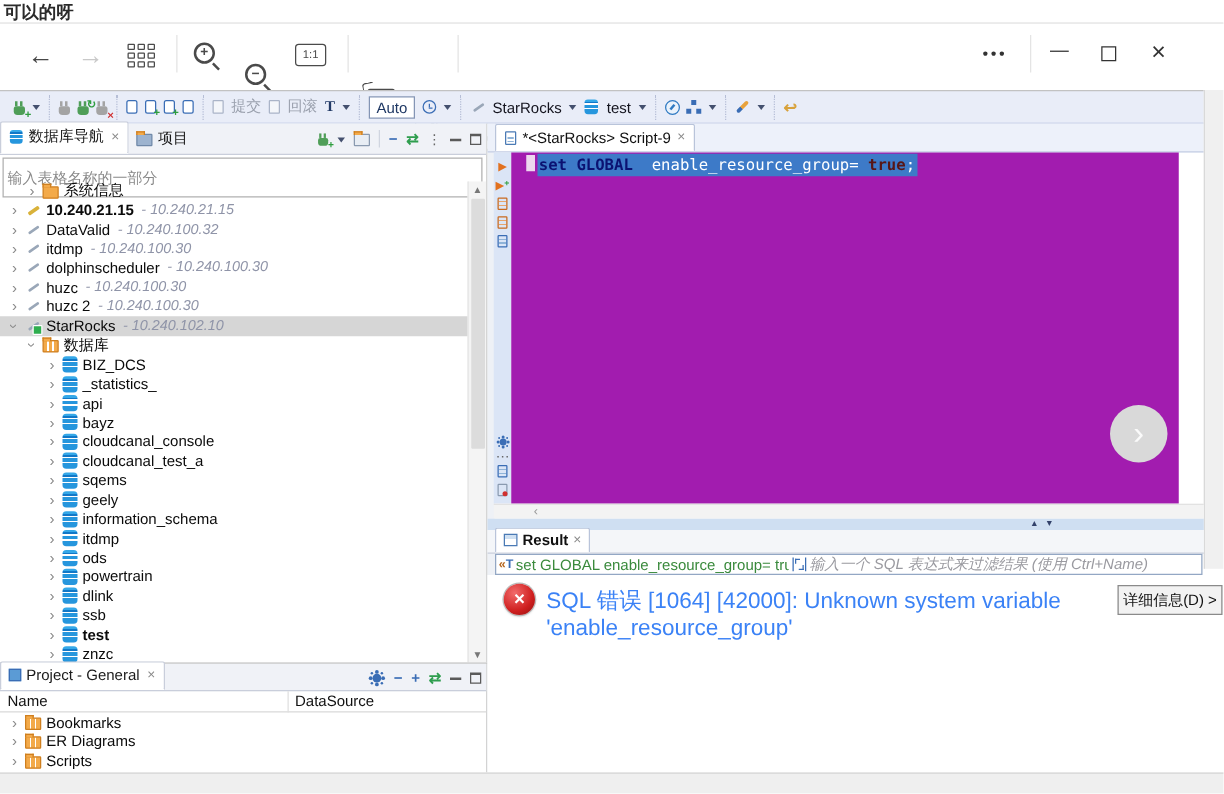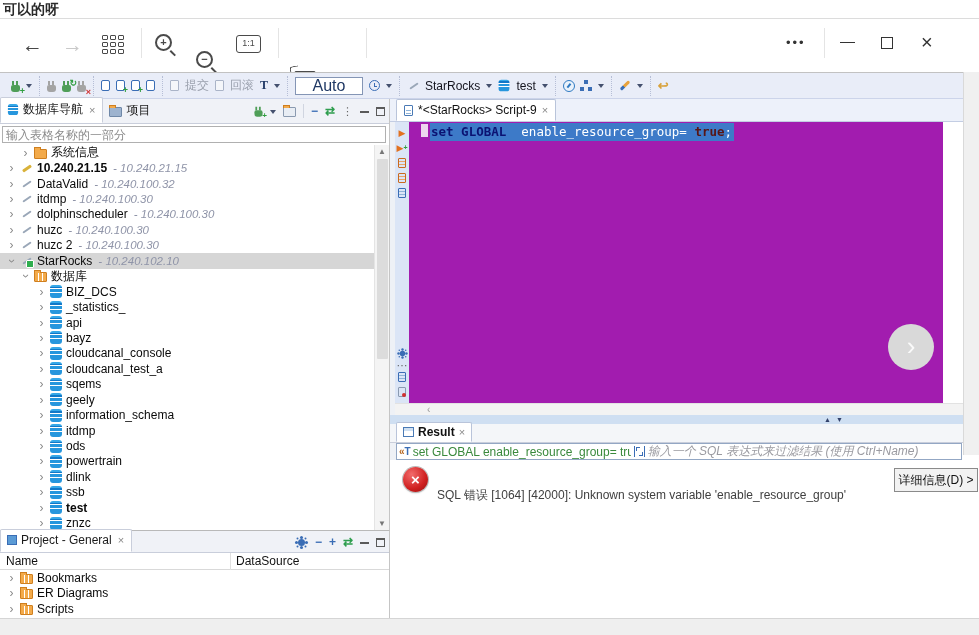--- a/index.html
+++ b/index.html
@@ -42,21 +42,21 @@
   .plug-gray{background:#a4a4a4;color:#a4a4a4;}
   .badge{position:absolute;font-weight:bold;}
   .b-plus{right:-5px;bottom:-4px;font-size:9px;color:#2f9e3f;}
   .b-x{right:-5px;bottom:-5px;font-size:9px;color:#d03030;}
   .b-re{right:-6px;top:-7px;font-size:9px;color:#2f9e3f;}
   .ic-sqldoc{width:9px;height:11px;border:1.5px solid #3a6db5;border-radius:2px;position:relative;background:#fff;}
   .ic-sqldoc.alt::after{content:"+";position:absolute;right:-4px;bottom:-5px;font-size:9px;font-weight:bold;color:#2f9e3f;}
   .ic-page-gray{width:9px;height:11px;border:1px solid #aab4c8;background:#f4f6fa;border-radius:1px;}
   .t-label{font-size:12px;color:#9aa0ad;}
   .t-ic{font:700 12px "Liberation Serif",serif;color:#223a66;}
-  .auto-combo{width:68px;height:18px;background:#fff;border:1px solid #8495b5;font-size:16px;color:#1f3864;text-align:center;line-height:16px;}
+  .auto-combo{width:37px;height:18px;background:#fff;border:1px solid #8495b5;font-size:12px;color:#1f3864;text-align:center;line-height:16px;}
   .ic-clock{width:11px;height:11px;border:1.5px solid #3a6db5;border-radius:50%;position:relative;}
   .ic-clock::before{content:"";position:absolute;left:3.5px;top:1.5px;width:1.5px;height:3.5px;background:#3a6db5;}
   .ic-clock::after{content:"";position:absolute;left:3.5px;top:4.5px;width:3px;height:1.5px;background:#3a6db5;}
   .conn-label{font-size:12px;color:#14141e;}
   .ic-gauge{width:12px;height:12px;border:1.5px solid #2f7ac2;border-radius:50%;background:#eaf2fb;position:relative;}
   .ic-gauge::after{content:"";position:absolute;left:4px;top:2px;width:1.5px;height:5px;background:#2f7ac2;transform:rotate(40deg);}
   .ic-topo{width:11px;height:11px;position:relative;}
   .ic-topo::before{content:"";position:absolute;left:3.5px;top:0;width:4px;height:4px;background:#3a6db5;box-shadow:-4px 7px 0 #3a6db5,4px 7px 0 #3a6db5;}
   .ic-pen{width:12px;height:3px;border-radius:2px;background:linear-gradient(90deg,#3a6db5 0 40%,#e8a23c 40%);transform:rotate(-45deg);}
   .yarrow{font-size:13px;font-weight:bold;color:#d8a23c;}
@@ -70,21 +70,21 @@
   .ptools .sep{width:1px;height:14px;background:#d0d5e0;}
   .g-link{color:#2f9e4f;font-size:12px;font-weight:bold;}
   .dots{color:#666;font-size:11px;letter-spacing:0;}
   .mini-bar{width:9px;height:3px;border-bottom:2px solid #5a5a5a;}
   .mini-box{width:9px;height:9px;border:1.4px solid #5a5a5a;border-top-width:2.5px;}
   .ic-gear{width:7px;height:7px;border-radius:50%;background:#3a6db5;box-shadow:0 -5px 0 -2px #3a6db5,0 5px 0 -2px #3a6db5,-5px 0 0 -2px #3a6db5,5px 0 0 -2px #3a6db5,-4px -4px 0 -2.5px #3a6db5,4px 4px 0 -2.5px #3a6db5,4px -4px 0 -2.5px #3a6db5,-4px 4px 0 -2.5px #3a6db5;margin:3px;}
   .blueop{font-weight:bold;font-size:12px;}
 
   
   .nav-panel{left:0;top:99px;width:390px;height:431px;border-right:1px solid #c5c5c5;background:#fff;}
-  .filter-input{display:block;width:384px;height:17px;margin:2px 2px 0 2px;border:1px solid #b0b0b0;font:12px "Liberation Sans",sans-serif;color:#000000;padding:0 3px;}
+  .filter-input{display:block;width:384px;height:32px;margin:2px 2px 0 2px;border:1px solid #b0b0b0;font:12px "Liberation Sans",sans-serif;color:#000000;padding:0 3px;}
   .filter-input::placeholder{color:#8a8a8a;opacity:1;}
   .tree{position:absolute;left:0;top:46px;right:0;bottom:0;overflow:hidden;}
   .trow{height:15.45px;display:flex;align-items:center;font-size:12px;white-space:nowrap;}
   .trow.selected{background:#d6d6d6;}
   .exp{flex:none;width:11px;text-align:center;color:#8a8a8a;font-size:12px;line-height:10px;}
   .exp.open{transform:rotate(90deg);}
   .tlabel{color:#0a0a0a;margin-left:4px;}
   .tlabel.bold{font-weight:bold;}
   .tdesc{margin-left:6px;font-style:italic;color:#8f94a8;font-size:11.5px;}
   .ticon{flex:none;margin-left:3px;}
@@ -143,21 +143,21 @@
   .res-filter{left:396px;top:443px;width:566px;height:17px;border:1px solid #93a7c4;background:#fff;display:flex;align-items:center;font-size:12px;overflow:hidden;}
   .ft-ic{flex:none;font:bold 10px "Liberation Sans",sans-serif;color:#b5651d;padding:0 2px;}
   .ft-ic b{color:#3a6db5;}
   .ft-sql{color:#3a8a3c;white-space:nowrap;overflow:hidden;max-width:218px;}
   .ic-expand{flex:none;width:11px;height:11px;position:relative;margin:0 3px;border-left:1px solid #3a6db5;border-right:1px solid #3a6db5;}
   .ic-expand::before{content:"";position:absolute;left:1px;top:1px;width:3px;height:3px;border-top:1.5px solid #3a6db5;border-left:1.5px solid #3a6db5;}
   .ic-expand::after{content:"";position:absolute;right:1px;bottom:1px;width:3px;height:3px;border-bottom:1.5px solid #3a6db5;border-right:1.5px solid #3a6db5;}
   .ft-ph{color:#9a9aa0;font-style:italic;white-space:nowrap;}
   .res-content{left:390px;top:460px;width:589px;height:158px;background:#fff;}
   .err-icon{position:absolute;left:13px;top:7px;width:25px;height:25px;border-radius:50%;background:radial-gradient(circle at 35% 30%,#f26b6b,#cf1f1f 60%,#8f1010);box-shadow:0 0 0 1px #b9b9b9,0 1px 2px rgba(0,0,0,.25);color:#fff;font:bold 15px/25px "Liberation Sans",sans-serif;text-align:center;}
-  .err-text{position:absolute;left:47px;top:27px;font-size:12px;color:#404040;}
+  .err-text{position:absolute;left:47px;top:8px;font-size:18px;color:#3b82f6;}
   .details-btn{position:absolute;left:504px;top:8px;width:84px;height:24px;background:#f2f2f2;border:1px solid #8a8a8a;font-size:12px;color:#111;text-align:center;line-height:22px;}
   .next-circle{left:888px;top:324px;width:46px;height:46px;border-radius:50%;background:#d9d9d9;color:#fafafa;font-size:26px;font-weight:200;text-align:center;line-height:44px;z-index:50;}
   .bottom-strip{left:0;top:618px;width:979px;height:17px;background:#efefef;border-top:1px solid #d5d5d5;}
 </style>
 </head>
 <body>
 
 <div id="shot">
 
   <div class="abs title-bar">可以的呀</div>

